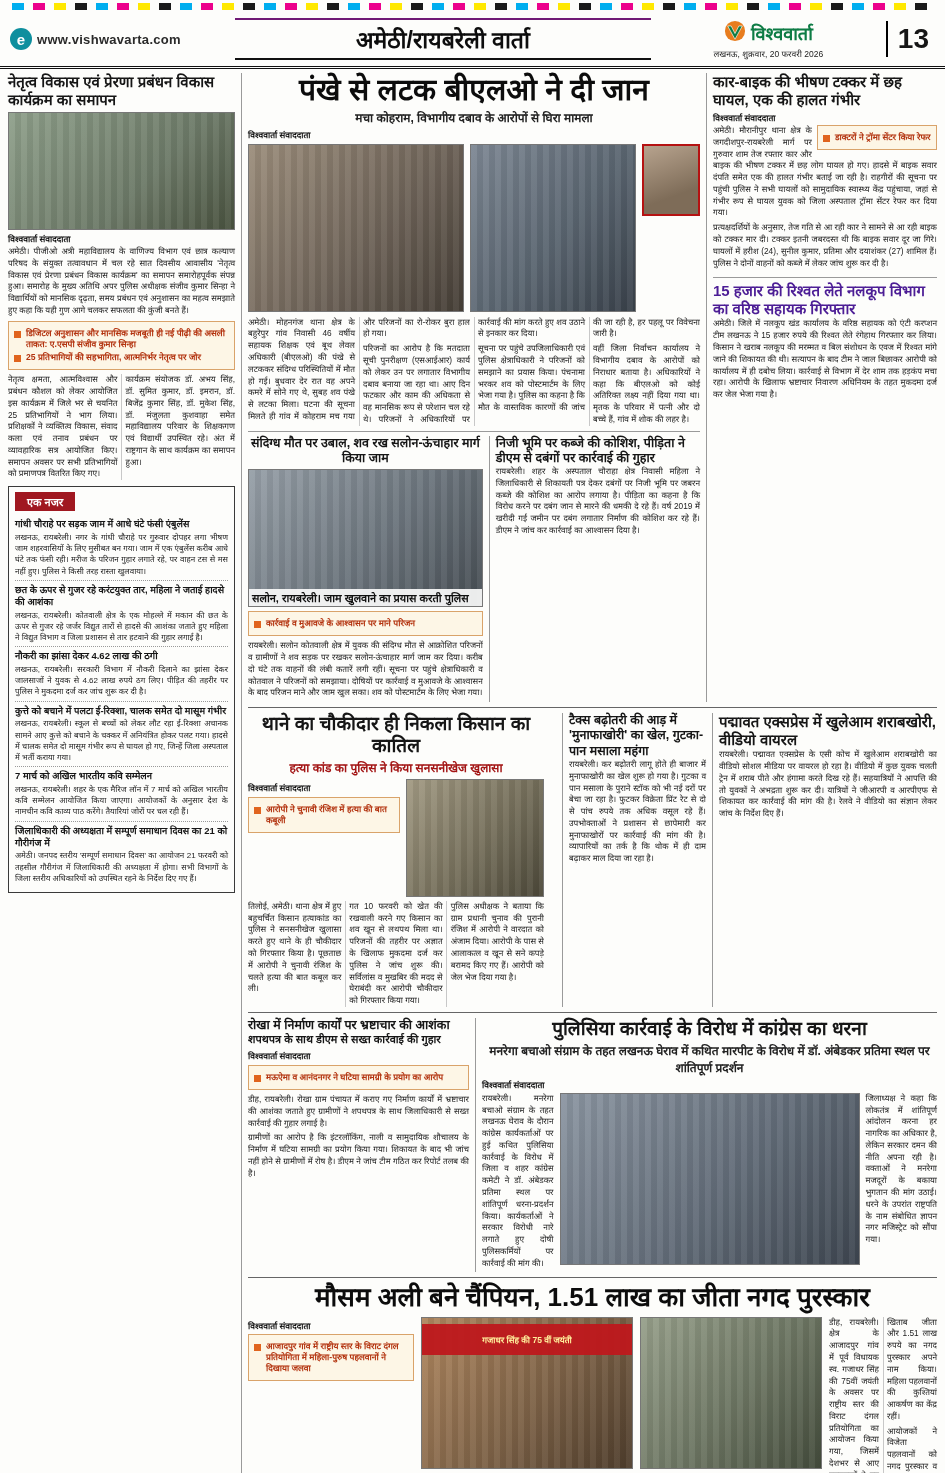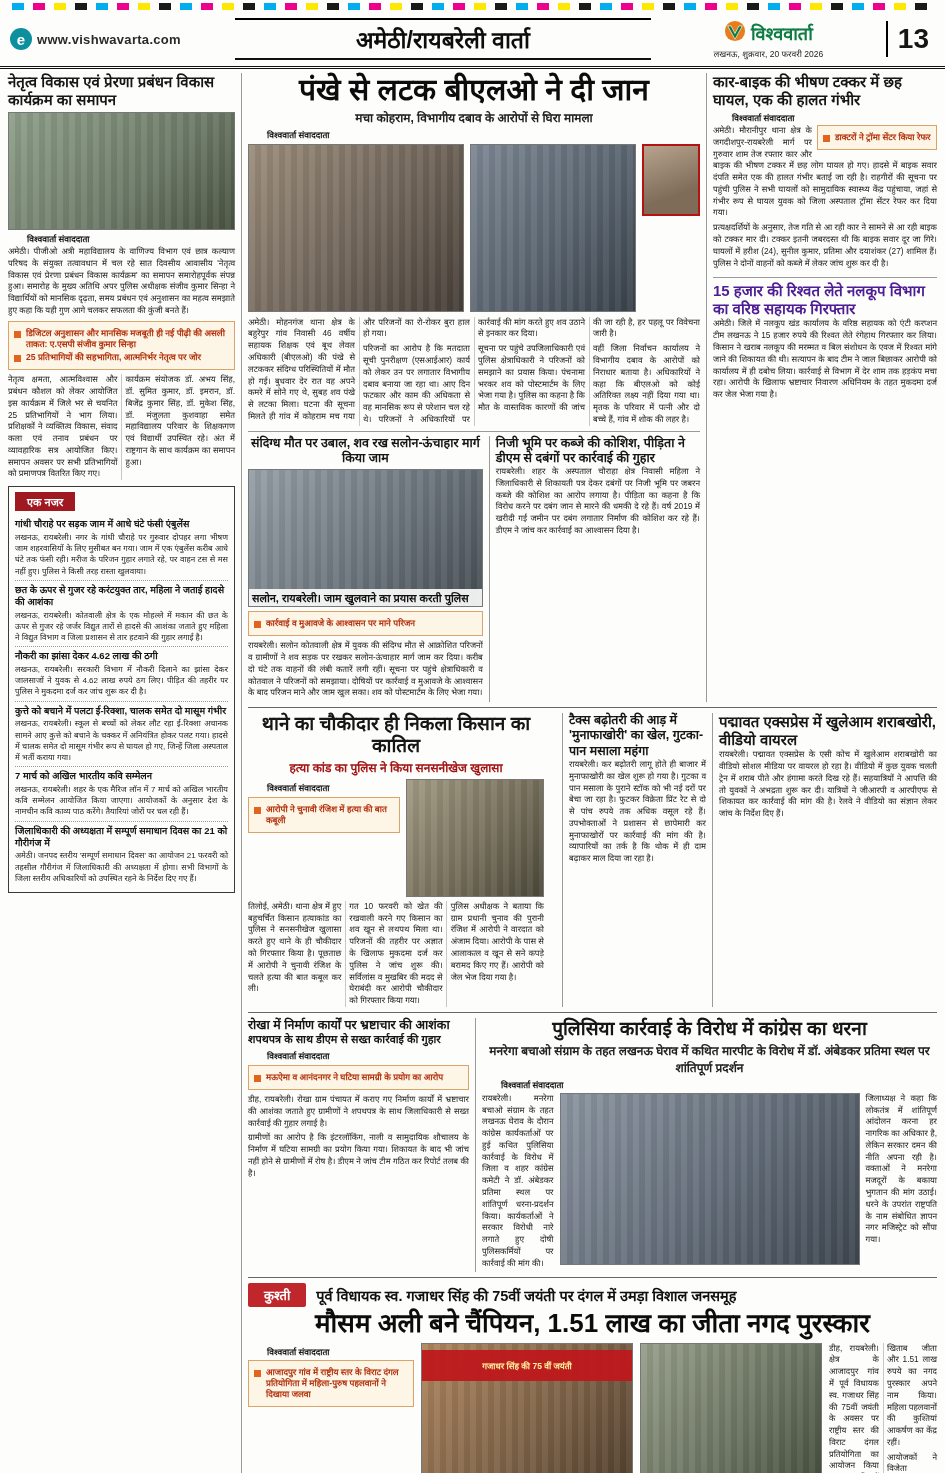--- a/index.html
+++ b/index.html
@@ -13,21 +13,21 @@
   .colorbar .reg-square { width:12px; height:7px; flex:none; }
 
   
   .masthead { display:flex; align-items:center; gap:10px; padding:5px 10px 6px;
               border-bottom:3px double #111; }
   .mast-left { display:flex; align-items:center; gap:5px; width:215px; }
   .site-logo { width:22px; height:22px; border-radius:50%; background:#0e8f9e; color:#fff;
                font-weight:bold; font-size:15px; display:flex; align-items:center; justify-content:center; }
   .site-url { font-size:13px; font-weight:bold; color:#2a2a2a; letter-spacing:.3px; }
   .mast-center { flex:1; text-align:center; font-size:23px; font-weight:bold; color:#0d0d0d;
-                 border-top:2px solid #000000; border-bottom:2px solid #111; padding:3px 0; }
+                 border-top:2px solid #701a75; border-bottom:2px solid #111; padding:3px 0; }
   .mast-right { width:215px; text-align:center; }
   .paper-row { display:flex; align-items:center; justify-content:center; gap:5px; }
   .paper-name { font-size:18px; font-weight:bold; color:#0e7c45; }
   .edition-dateline { font-size:8.5px; color:#222; margin-top:2px; }
   .page-num-wrap { border-left:2px solid #000; padding:2px 6px 2px 10px; }
   .page-num { font-size:28px; font-weight:bold; }
 
   
   .content { display:flex; padding:4px 8px 6px; flex:1; }
   .col-left { width:234px; padding-right:6px; border-right:1px solid #9a9a9a; }
@@ -41,21 +41,21 @@
   .hl-xl { font-size:30px; line-height:1.12; font-weight:bold; color:#0c0c0c; }
   .hl-lg { font-size:19px; line-height:1.15; font-weight:bold; }
   .hl-md { font-size:15px; line-height:1.2; font-weight:bold; }
   .hl-sm { font-size:12.5px; line-height:1.22; font-weight:bold; }
   .hl-xs { font-size:11px; line-height:1.25; font-weight:bold; }
   .blue { color:#4c1d95; }
   .center { text-align:center; }
   .subhead { font-size:12px; font-weight:bold; color:#222; margin:2px 0; }
   .subhead.red { color:#a31515; }
   .byline-row { display:flex; margin:3px 0 2px; }
-  .byline { font-size:8.5px; font-weight:bold; color:#111;margin-left:19px; }
+  .byline { font-size:8.5px; font-weight:bold; color:#111; }
   .body { font-size:8.3px; line-height:1.42; text-align:justify; color:#1d1d1d; margin-bottom:3px; }
   .cols2 { columns:2; column-gap:8px; column-rule:1px solid #c8c8c8; }
   .cols3 { columns:3; column-gap:8px; column-rule:1px solid #c8c8c8; }
   .cols4 { columns:4; column-gap:8px; column-rule:1px solid #c8c8c8; }
 
   
   .bullet-box { border:1px solid #d9a36a; background:#fdf6e6; padding:4px 5px; margin:4px 0; }
   .bullet-row { display:flex; align-items:flex-start; margin:2px 0; }
   .bullet-sq { width:7px; height:7px; background:#e0641e; margin:3px 5px 0 0; flex:none; }
   .bullet-text { font-size:8.6px; font-weight:bold; color:#b3330f; line-height:1.3; }
@@ -379,24 +379,20 @@
           </div>
           <div class="congress-row">
             <p class="body">रायबरेली। मनरेगा बचाओ संग्राम के तहत लखनऊ घेराव के दौरान कांग्रेस कार्यकर्ताओं पर हुई कथित पुलिसिया कार्रवाई के विरोध में जिला व शहर कांग्रेस कमेटी ने डॉ. अंबेडकर प्रतिमा स्थल पर शांतिपूर्ण धरना-प्रदर्शन किया। कार्यकर्ताओं ने सरकार विरोधी नारे लगाते हुए दोषी पुलिसकर्मियों पर कार्रवाई की मांग की।</p>
             <div class="photo congress-photo"></div>
             <p class="body">जिलाध्यक्ष ने कहा कि लोकतंत्र में शांतिपूर्ण आंदोलन करना हर नागरिक का अधिकार है, लेकिन सरकार दमन की नीति अपना रही है। वक्ताओं ने मनरेगा मजदूरों के बकाया भुगतान की मांग उठाई। धरने के उपरांत राष्ट्रपति के नाम संबोधित ज्ञापन नगर मजिस्ट्रेट को सौंपा गया।</p>
           </div>
         </article>
       </div>
 
       <div class="band wrestling">
-        <div class="strap-row">
-          <span class="sport-tag">कुश्ती</span>
-          <span class="strap">पूर्व विधायक स्व. गजाधर सिंह की 75वीं जयंती पर दंगल में उमड़ा विशाल जनसमूह</span>
-        </div>
         <h1 class="hl-xl center" style="font-size:26px;">मौसम अली बने चैंपियन, 1.51 लाख का जीता नगद पुरस्कार</h1>
         <div class="wrestle-row">
           <div class="wrestle-left">
             <div class="byline-row">
               <span class="byline">विश्ववार्ता संवाददाता</span>
             </div>
             <div class="bullet-box">
               <div class="bullet-row">
                 <span class="bullet-sq"></span>
                 <span class="bullet-text">आजादपुर गांव में राष्ट्रीय स्तर के विराट दंगल प्रतियोगिता में महिला-पुरुष पहलवानों ने दिखाया जलवा</span>

